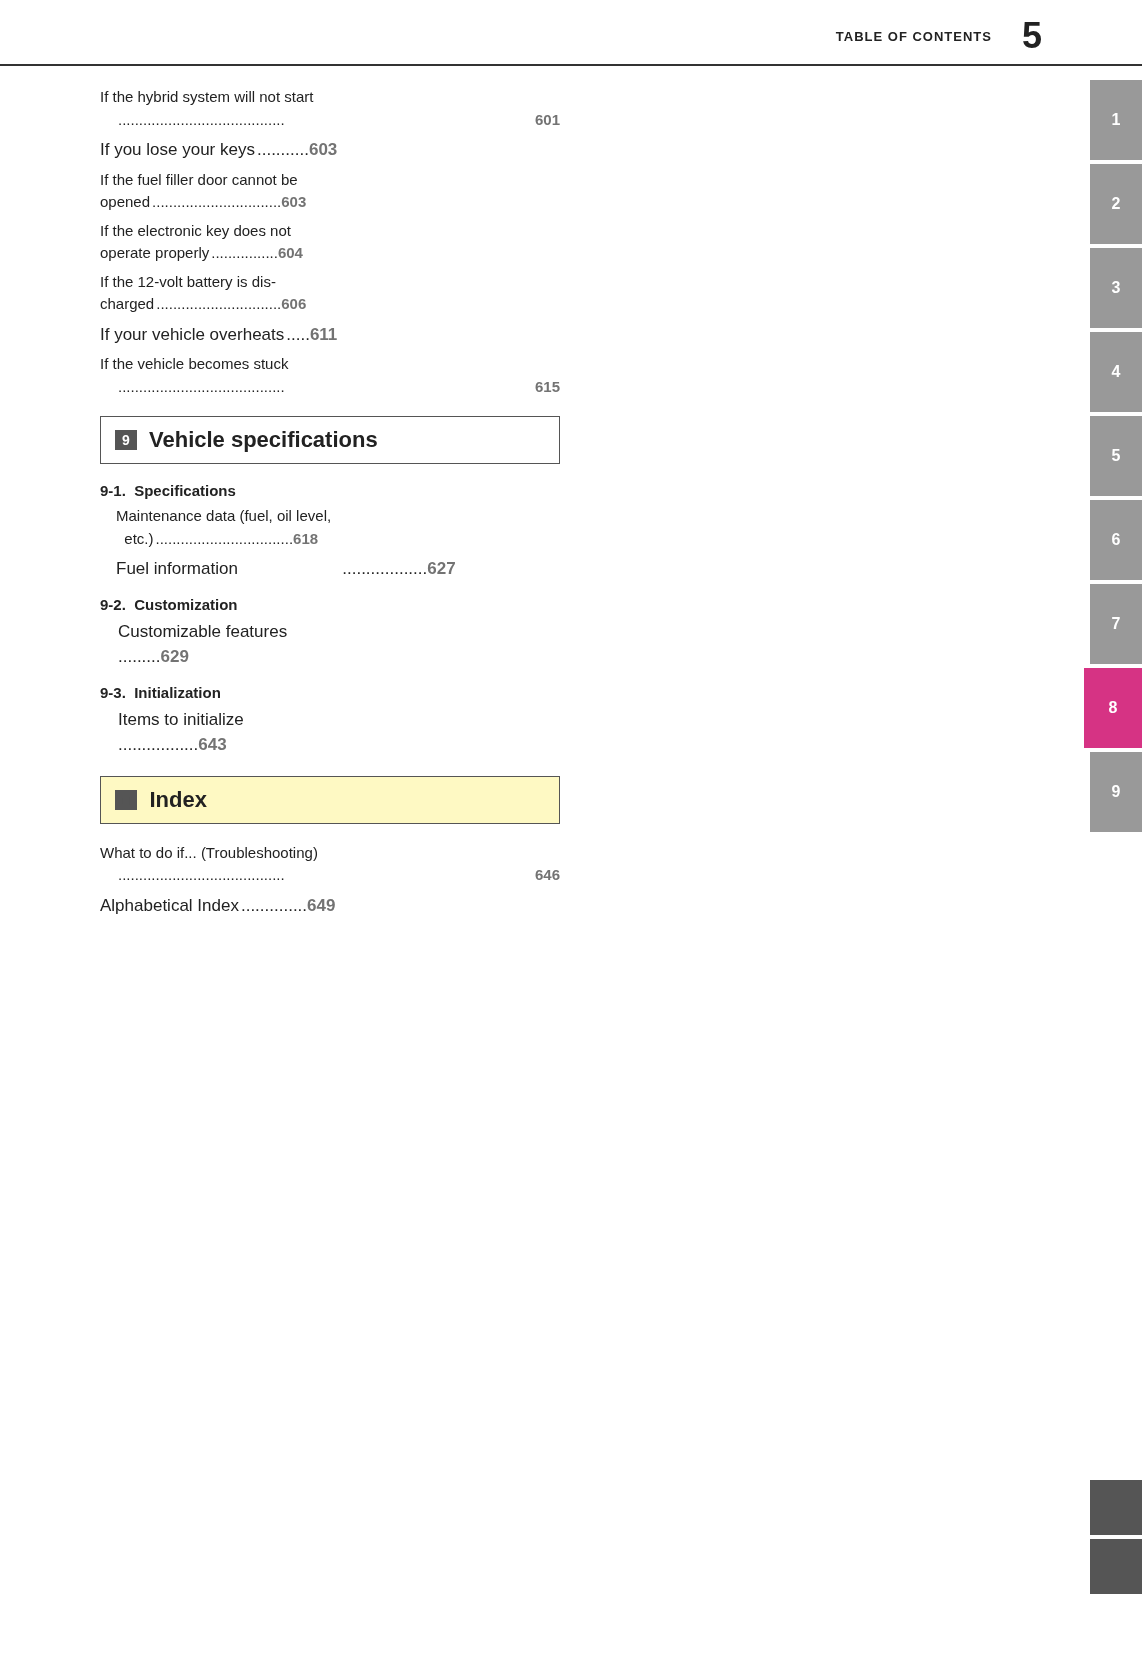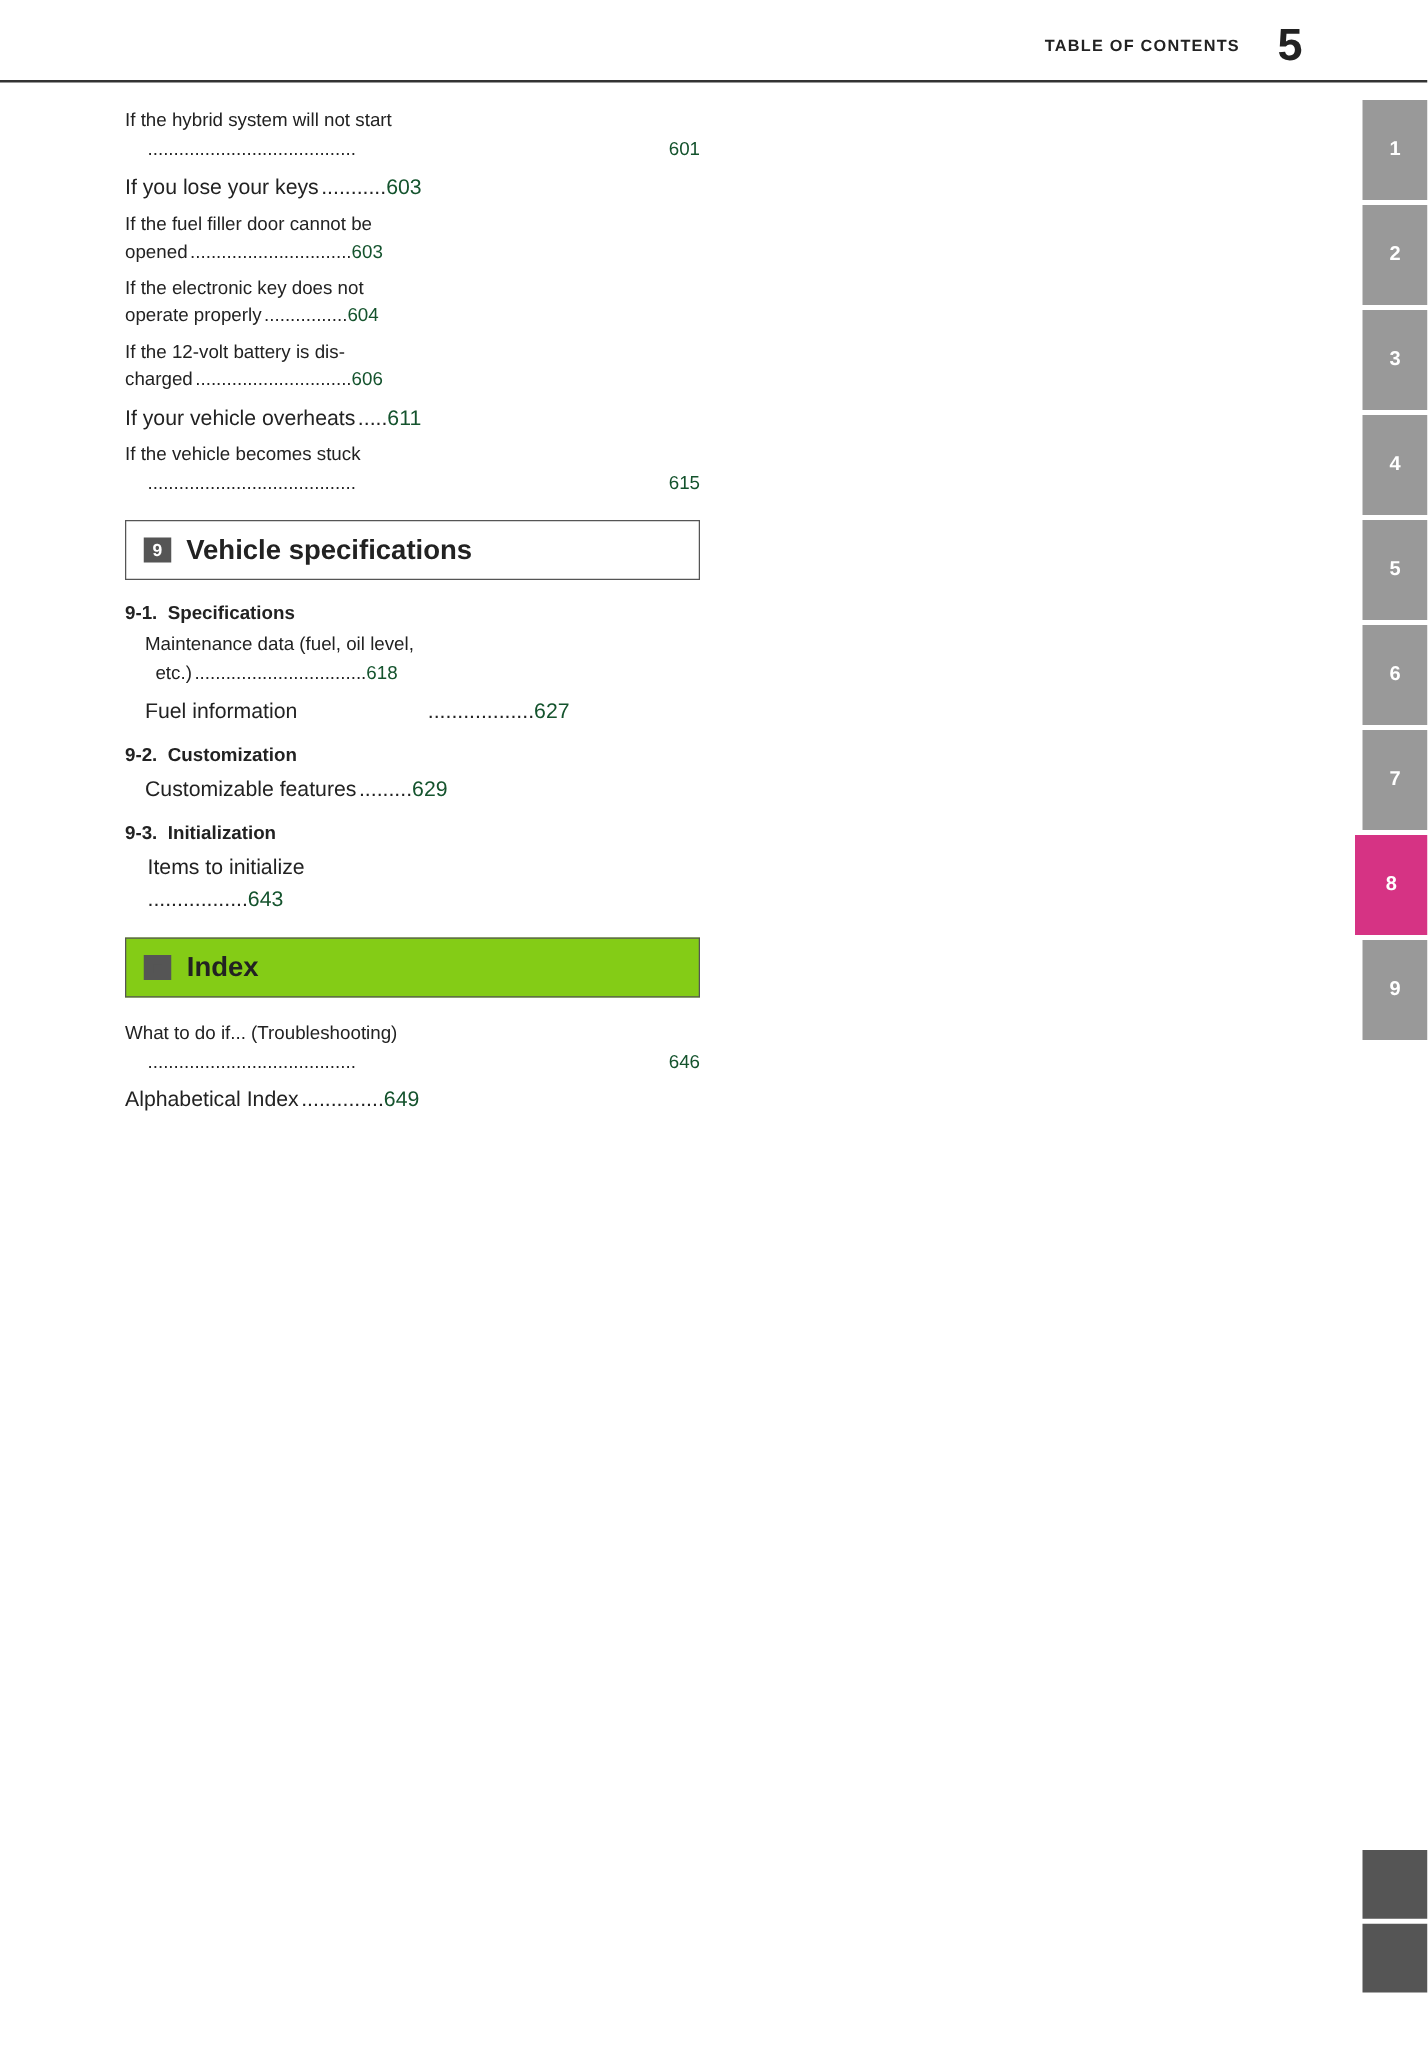--- a/index.html
+++ b/index.html
@@ -68,22 +68,22 @@
     .toc-text {
       color: #222;
     }
     .toc-dots {
       color: #222;
       flex: 1;
       overflow: hidden;
       margin: 0 2px;
     }
     .toc-page {
-      color: #14532d;
-      font-weight: normal;
+      color: #737373;
+      font-weight: bold;
       white-space: nowrap;
     }
     .toc-line {
       display: flex;
       align-items: baseline;
     }
     .toc-line-indent {
       padding-left: 16px;
     }
 
@@ -112,21 +112,21 @@
       color: #222;
     }
 
     
     .index-header-box {
       display: flex;
       align-items: center;
       border: 1.5px solid #555;
       padding: 10px 14px;
       margin: 18px 0 18px 0;
-      background: #84cc16;
+      background: #fef9c3;
     }
     .index-badge {
       background: #555;
       color: #555;
       font-weight: bold;
       font-size: 14px;
       padding: 2px 7px;
       margin-right: 12px;
       min-width: 22px;
       text-align: center;
@@ -278,21 +278,21 @@
       </div>
     </div>
 
     <div class="toc-entry" style="padding-left:16px;text-align:center;">
       <span class="toc-text">Fuel information</span>
       <span class="toc-dots">..................<span class="toc-page">627</span></span>
     </div>
 
     <div class="subsection-heading">9-2.&nbsp;&nbsp;Customization</div>
 
-    <div class="toc-entry" style="padding-left:16px;">
+    <div class="toc-entry" style="padding-left:16px;flex-direction:column;">
       <span class="toc-text">Customizable features</span>
       <span class="toc-dots">.........<span class="toc-page">629</span></span>
     </div>
 
     <div class="subsection-heading">9-3.&nbsp;&nbsp;Initialization</div>
 
     <div class="toc-entry" style="padding-left:16px;flex-direction:column;">
       <span class="toc-text">Items to initialize</span>
       <span class="toc-dots">.................<span class="toc-page">643</span></span>
     </div>

